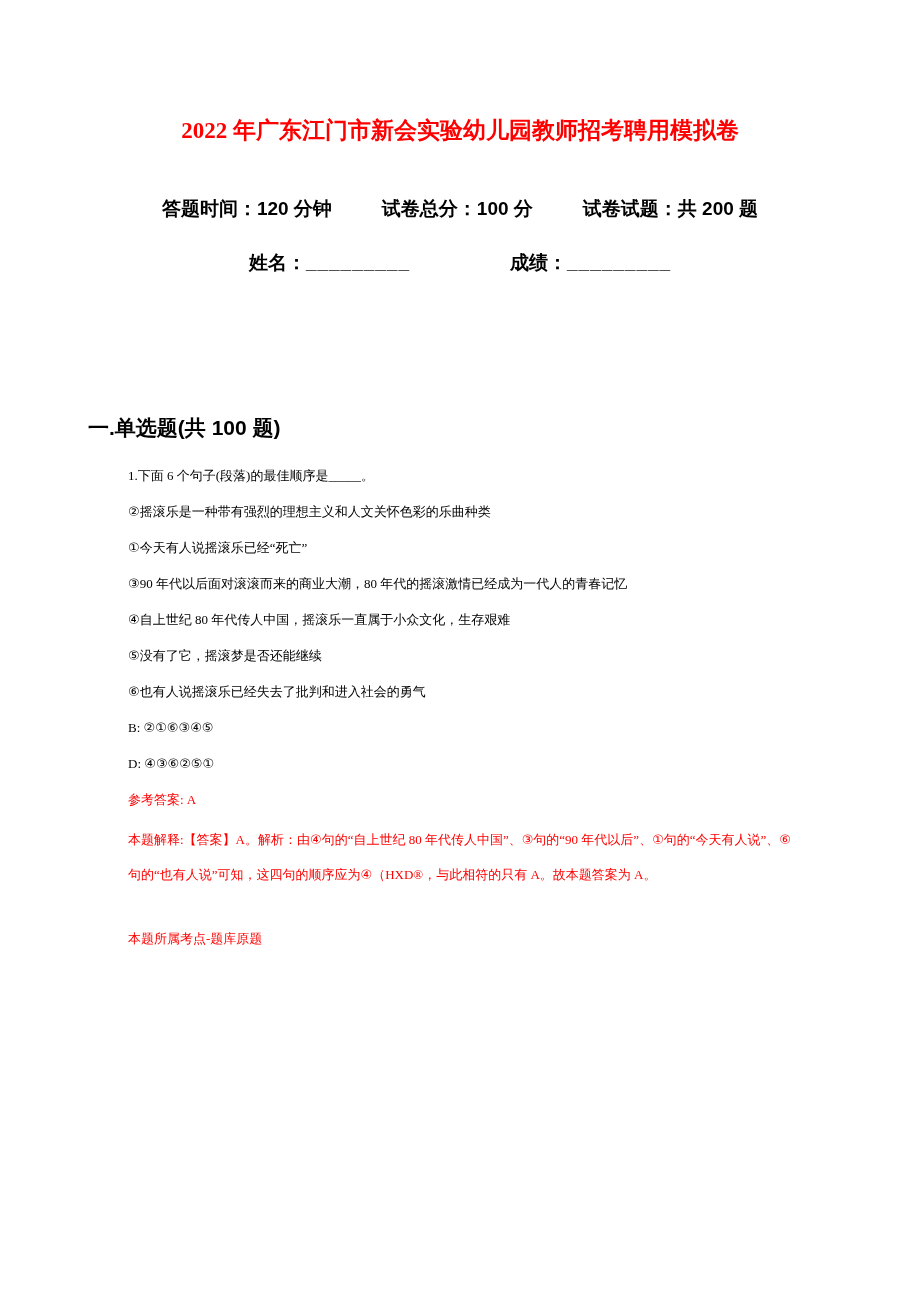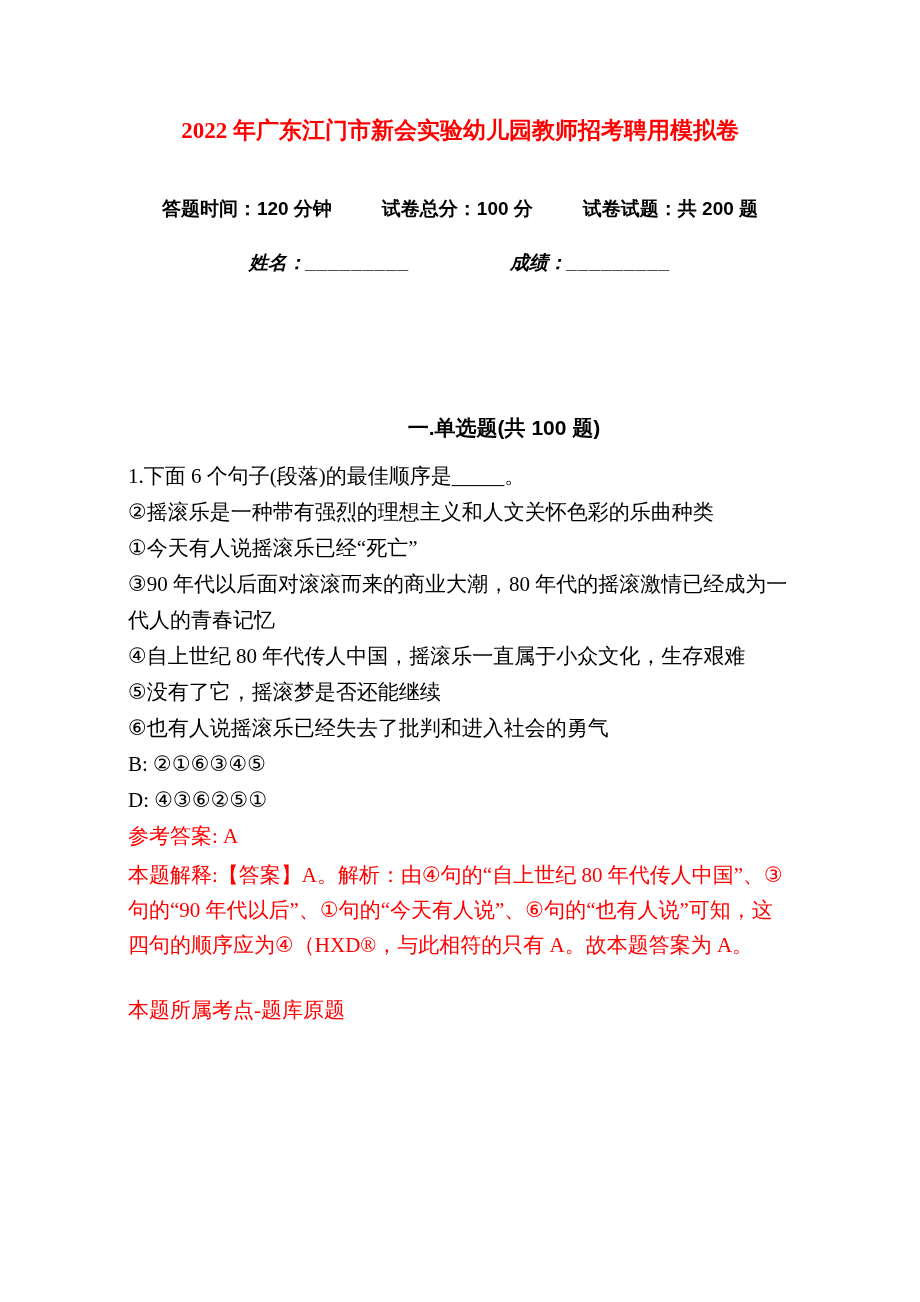--- a/index.html
+++ b/index.html
@@ -33,38 +33,36 @@
   }
   .name-line {
     margin-top: 28px;
     display: flex;
     justify-content: center;
     gap: 100px;
     font-size: 19px;
     line-height: 26px;
     font-weight: bold;
     font-family: "Liberation Sans", "DejaVu Sans", sans-serif;
-    font-style: italic;
   }
   .name-line .blank { letter-spacing: 1px; }
   .section-heading {
     margin: 138px 0 0 88px;
     font-size: 21px;
     line-height: 28px;
     font-weight: bold;
     font-family: "Liberation Sans", "DejaVu Sans", sans-serif;
-    text-align: center;
   }
   .content {
     margin: 0 128px;
     width: 664px;
   }
   .content p {
     margin: 0;
-    font-size: 21px;
+    font-size: 13px;
     line-height: 36px;
   }
   .content .stem { margin-top: 16px; }
   .answer {
     margin-top: 38px;
     color: var(--accent, #ff0000);
   }
   .explanation {
     margin-top: 4px !important;
     color: var(--accent, #ff0000);

